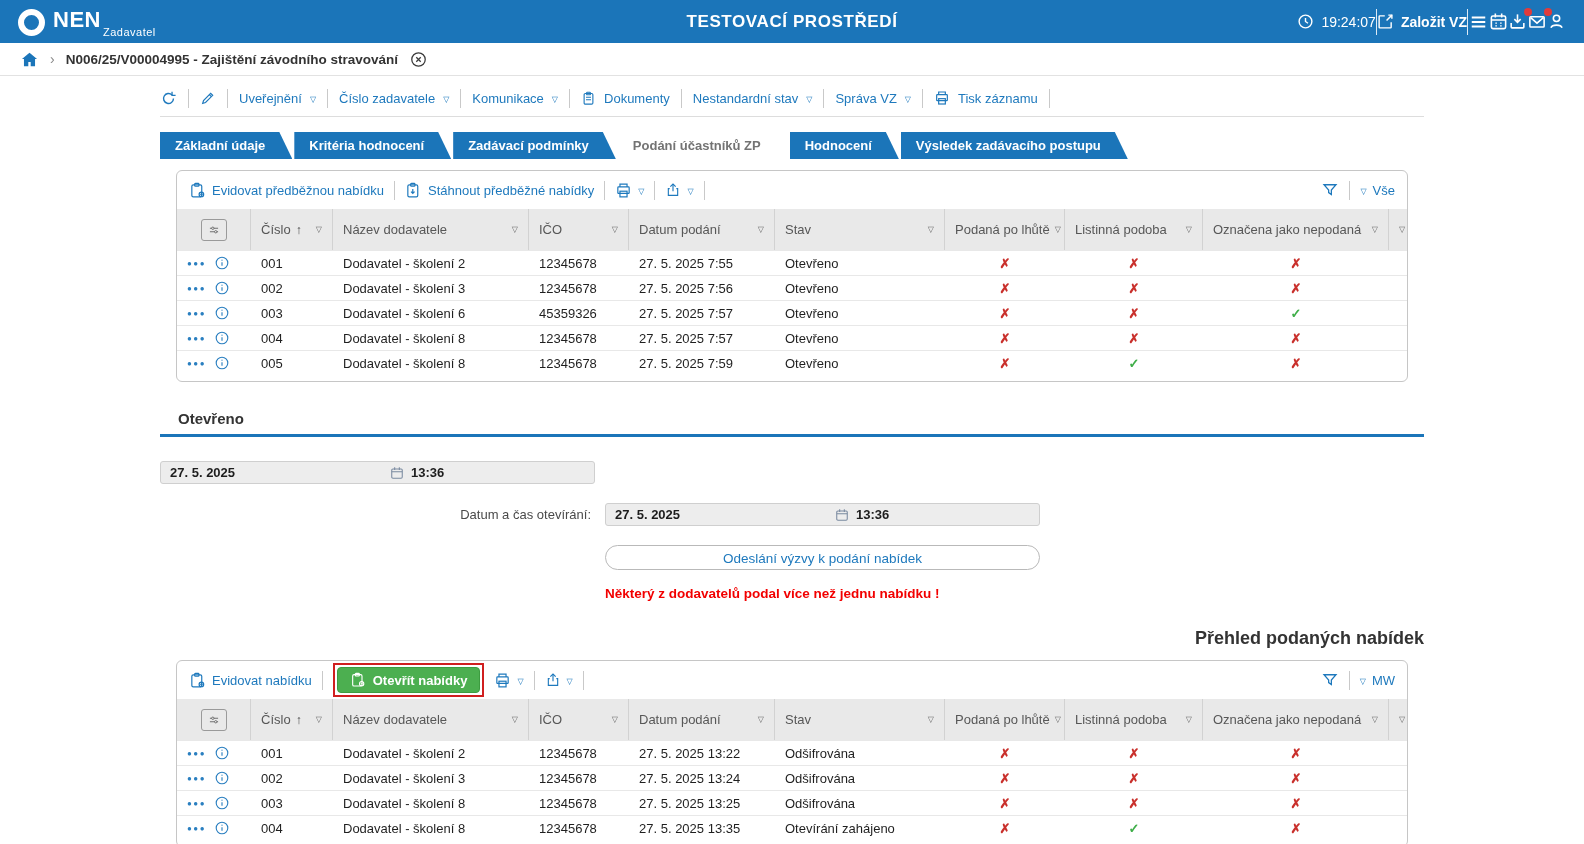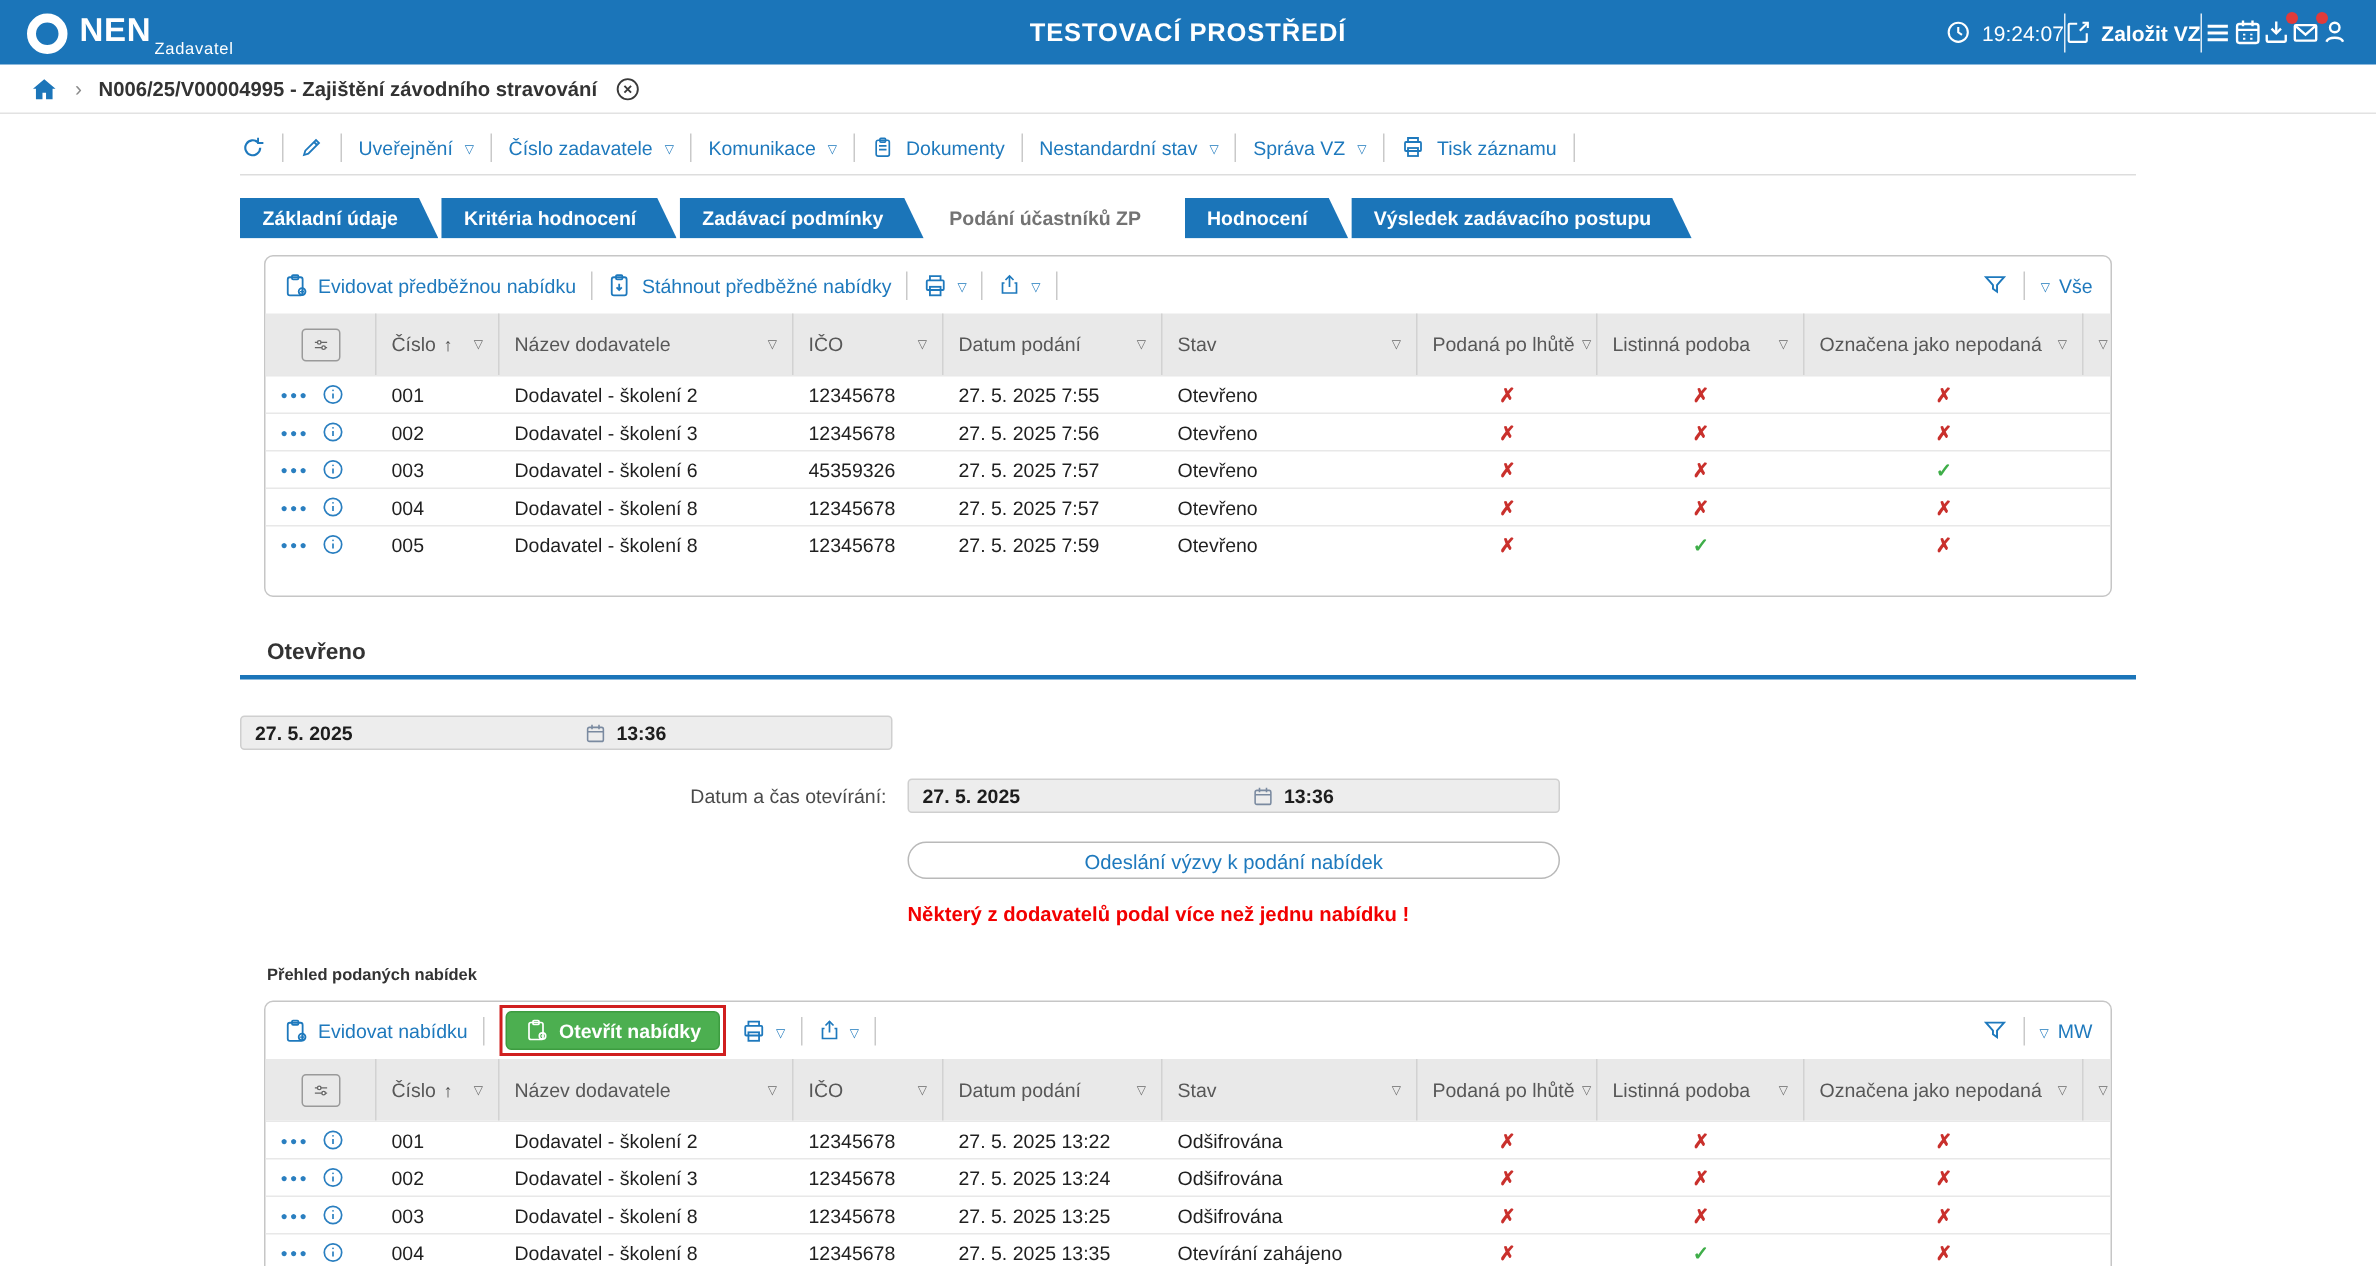--- a/index.html
+++ b/index.html
@@ -46,21 +46,21 @@
 
   
   .tabs{display:flex;margin-top:15px;gap:2px;}
   .tab{height:27px;line-height:27px;padding:0 27px 0 15px;font-size:13px;font-weight:bold;
        color:#fff;background:var(--brand);white-space:nowrap;
        clip-path:polygon(0 0,calc(100% - 13px) 0,100% 100%,0 100%);}
   .tab.active{background:#fff;color:#737373;}
 
   
   .panel{margin:11px 0 0 16px;width:1232px;border:1px solid #c6c6c6;border-radius:6px;
-         background:#fff;overflow:hidden;padding-bottom:22px;}
+         background:#fff;overflow:hidden;padding-bottom:6px;}
   .panel-actions{display:flex;align-items:center;height:38px;padding:0 12px;gap:10px;
                  font-size:13px;color:var(--link);}
   .pa-link{display:flex;align-items:center;gap:6px;white-space:nowrap;}
   .pa-div{width:1px;height:19px;background:#c9c9c9;}
   .pa-right{margin-left:auto;display:flex;align-items:center;gap:10px;}
   .green-wrap{border:2px solid var(--annot);padding:2px;display:inline-flex;}
   .green-btn{background:var(--green);border:1px solid #3d9c40;border-radius:4px;color:#fff;
              font-weight:bold;font-size:13px;height:26px;display:flex;align-items:center;
              gap:7px;padding:0 12px;white-space:nowrap;}
 
@@ -91,21 +91,21 @@
   .form-label{width:445px;text-align:right;padding-right:14px;font-size:13px;color:#4a4a4a;}
   .field-group{width:435px;height:23px;background:#ededed;border:1px solid #cfcfcf;
                border-radius:3px;display:flex;align-items:center;padding:0 9px;
                font-weight:bold;font-size:13px;color:#1d1d1d;}
   .fg-date{width:53%;}
   .fg-cal{color:#7a8aa0;margin-right:7px;}
   .send-btn{margin-left:445px;width:435px;height:25px;background:#fff;border:1px solid #b9b9b9;
             border-radius:13px;color:var(--link);font-size:13.5px;text-align:center;
             line-height:23px;font-family:"Liberation Sans",sans-serif;}
   .warning{margin-left:445px;margin-top:16px;color:var(--warn);font-weight:bold;font-size:13.5px;}
-  .subsection{margin-top:27px;padding-left:18px;font-size:11px;font-weight:bold;color:#333;}
+  .subsection{margin-top:27px;padding-left:18px;font-size:18px;font-weight:bold;color:#333;text-align:right;}
 </style>
 </head>
 <body>
 
 <header class="topbar">
   <div class="brand clickable">
     <span class="logo-ring"></span>
     <span class="brand-main"><span>NEN</span><span class="brand-sub">Zadavatel</span></span>
   </div>
   <div class="env-title">TESTOVACÍ PROSTŘEDÍ</div>

